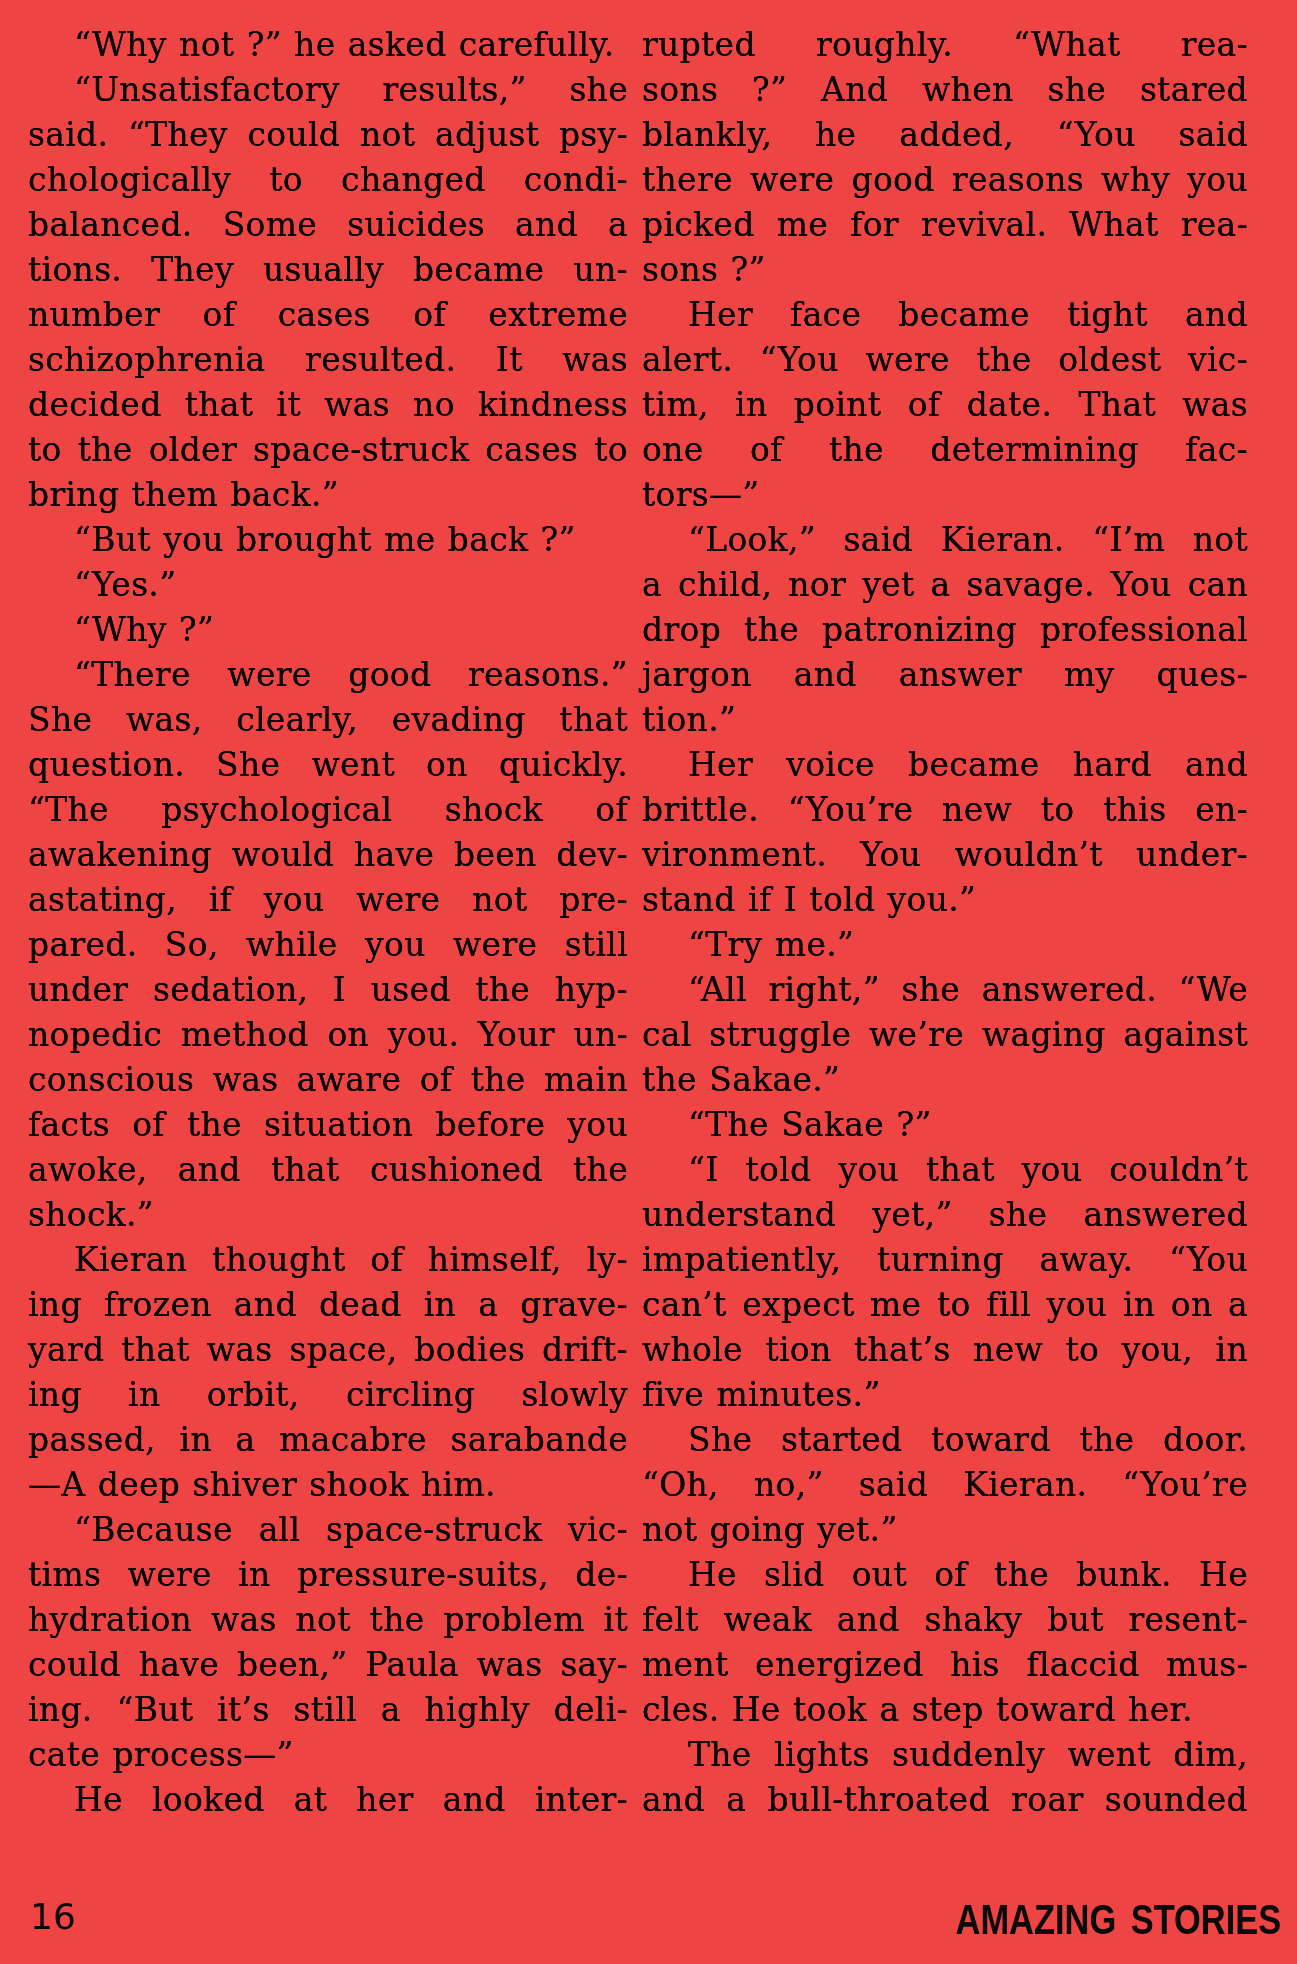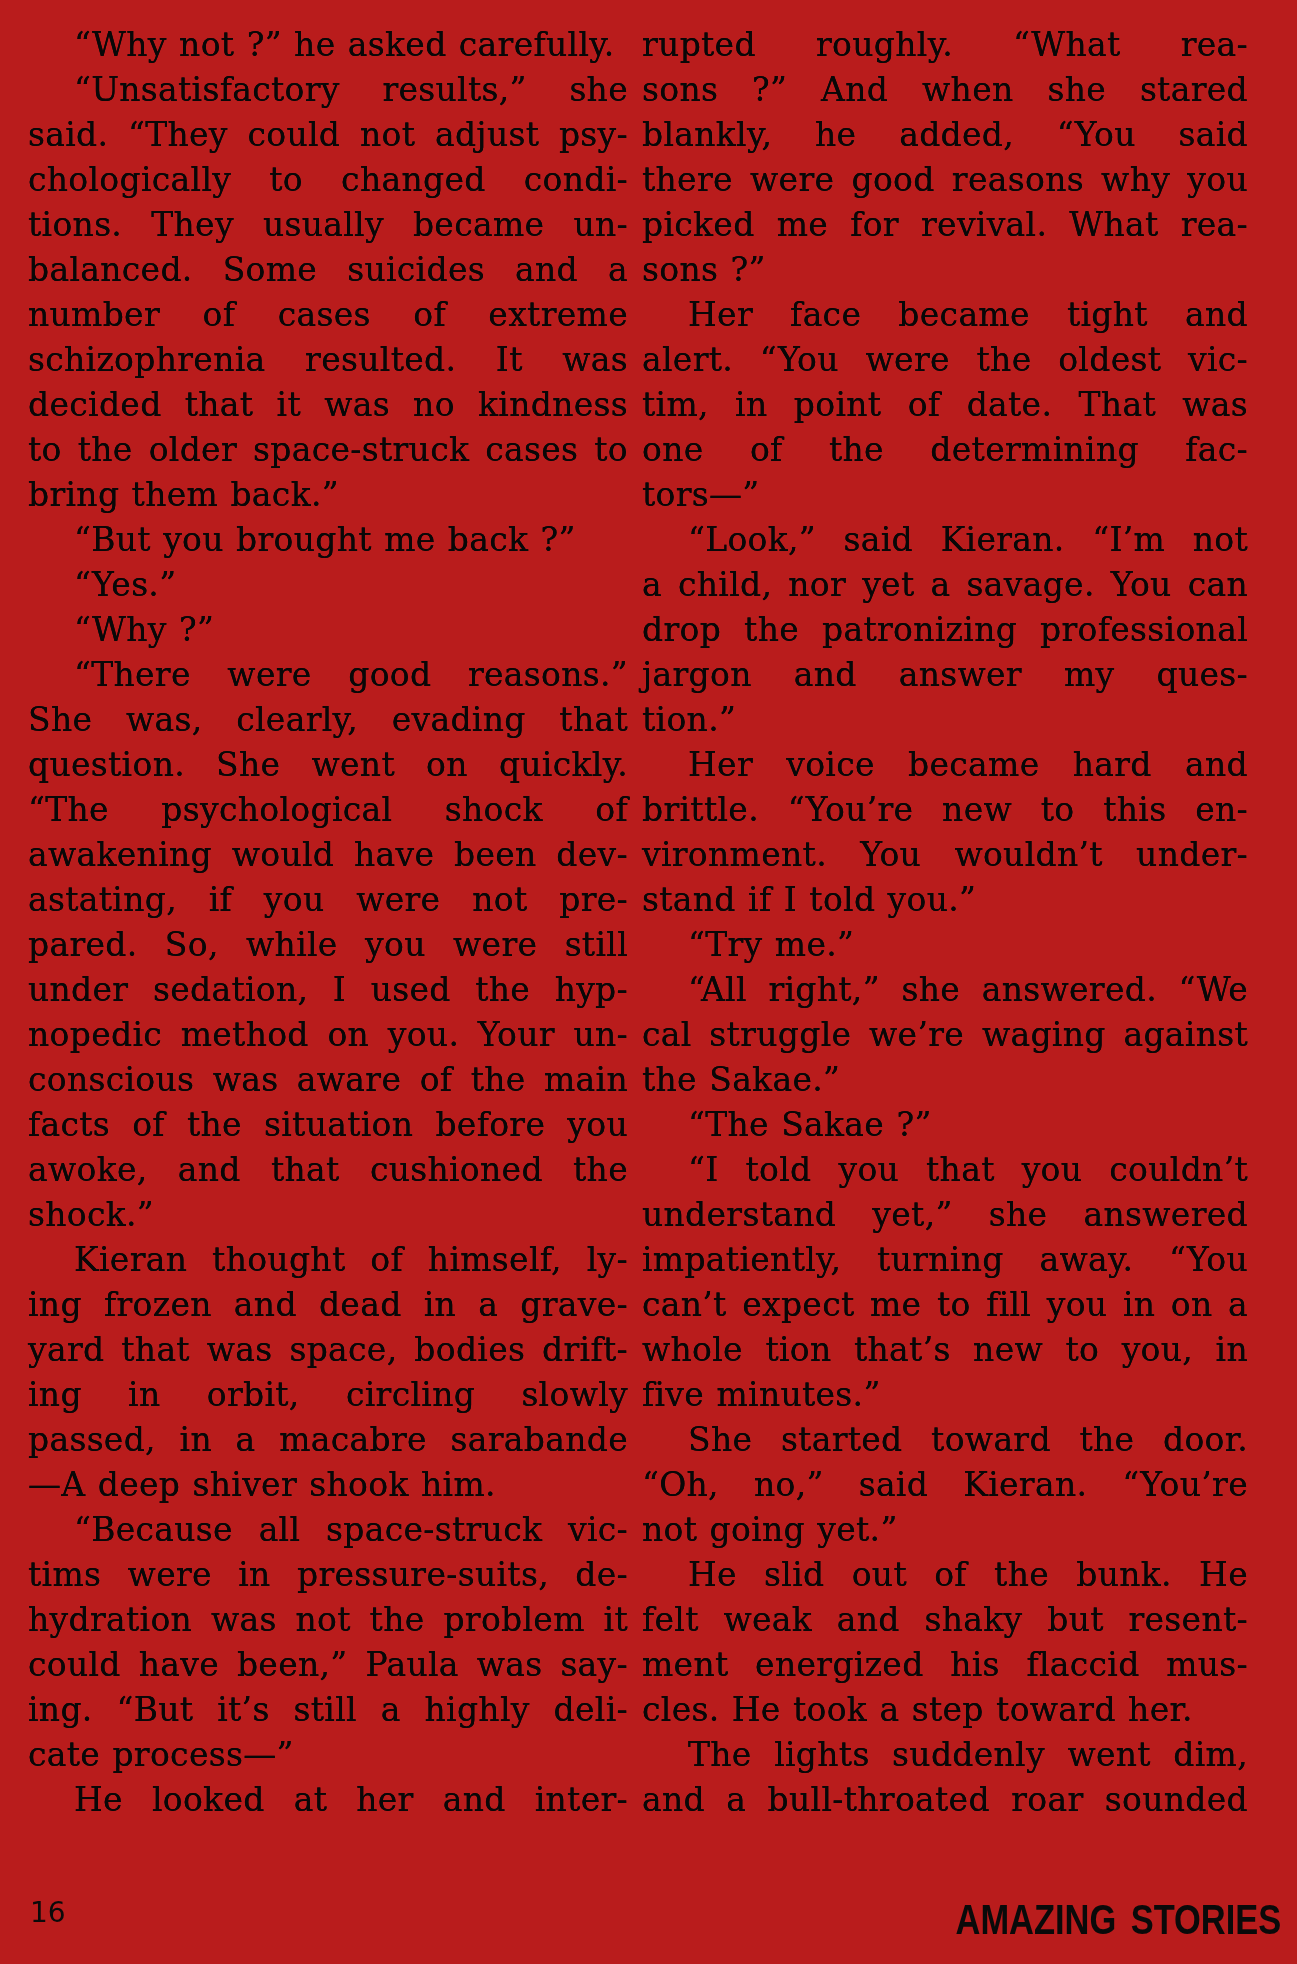--- a/index.html
+++ b/index.html
@@ -1,20 +1,20 @@
 <!DOCTYPE html>
 <html><head>
 <meta charset="utf-8">
 <style>
   html, body { margin: 0; padding: 0; background: #777; }
   .page {
     position: relative;
     width: 1297px;
     height: 1964px;
-    background: #b91c1c;
+    background: #ef4444;
     overflow: hidden;
     font-family: "DejaVu Serif", serif;
     color: #080808;
   }
   .col {
     position: absolute;
     top: 22px;
   }
   .col-left  { left: 28px;  width: 600px; }
   .col-right { left: 642px; width: 606px; }
@@ -31,21 +31,21 @@
     white-space: normal;
     text-align: justify;
     text-align-last: justify;
   }
   .line.ind { text-indent: 46px; }
   .footer-page-number {
     position: absolute;
     left: 30px;
     top: 1896px;
     font-family: "DejaVu Sans", sans-serif;
-    font-size: 28px;
+    font-size: 36px;
     color: #0a0a0a;
     text-align: right;
   }
   .footer-magazine-title {
     position: absolute;
     right: 16px;
     top: 1896px;
     font-family: "Liberation Sans", sans-serif;
     font-weight: bold;
     font-size: 42px;
@@ -58,22 +58,22 @@
 </style>
 </head>
 <body>
 
 <div class="page">
   <div class="col col-left">
       <div class="line ind">“Why not ?” he asked carefully.</div>
       <div class="line ind just">“Unsatisfactory results,” she</div>
       <div class="line just">said. “They could not adjust psy-</div>
       <div class="line just">chologically to changed condi-</div>
+      <div class="line just">balanced. Some suicides and a</div>
       <div class="line just">tions. They usually became un-</div>
-      <div class="line just">balanced. Some suicides and a</div>
       <div class="line just">number of cases of extreme</div>
       <div class="line just">schizophrenia resulted. It was</div>
       <div class="line just">decided that it was no kindness</div>
       <div class="line just">to the older space-struck cases to</div>
       <div class="line">bring them back.”</div>
       <div class="line ind">“But you brought me back ?”</div>
       <div class="line ind">“Yes.”</div>
       <div class="line ind">“Why ?”</div>
       <div class="line ind just">“There were good reasons.”</div>
       <div class="line just">She was, clearly, evading that</div>

